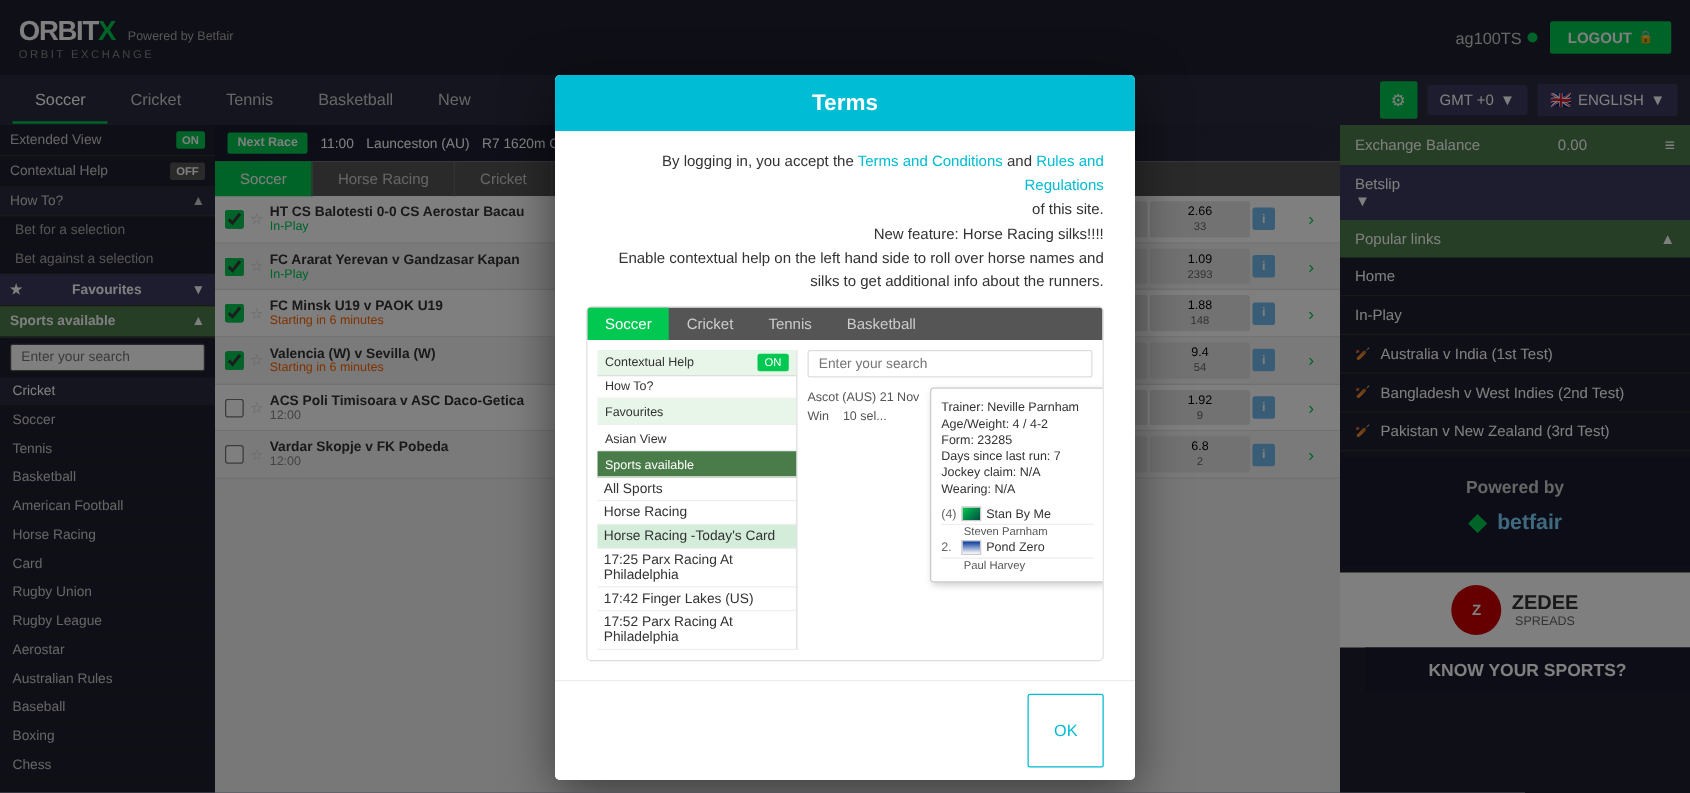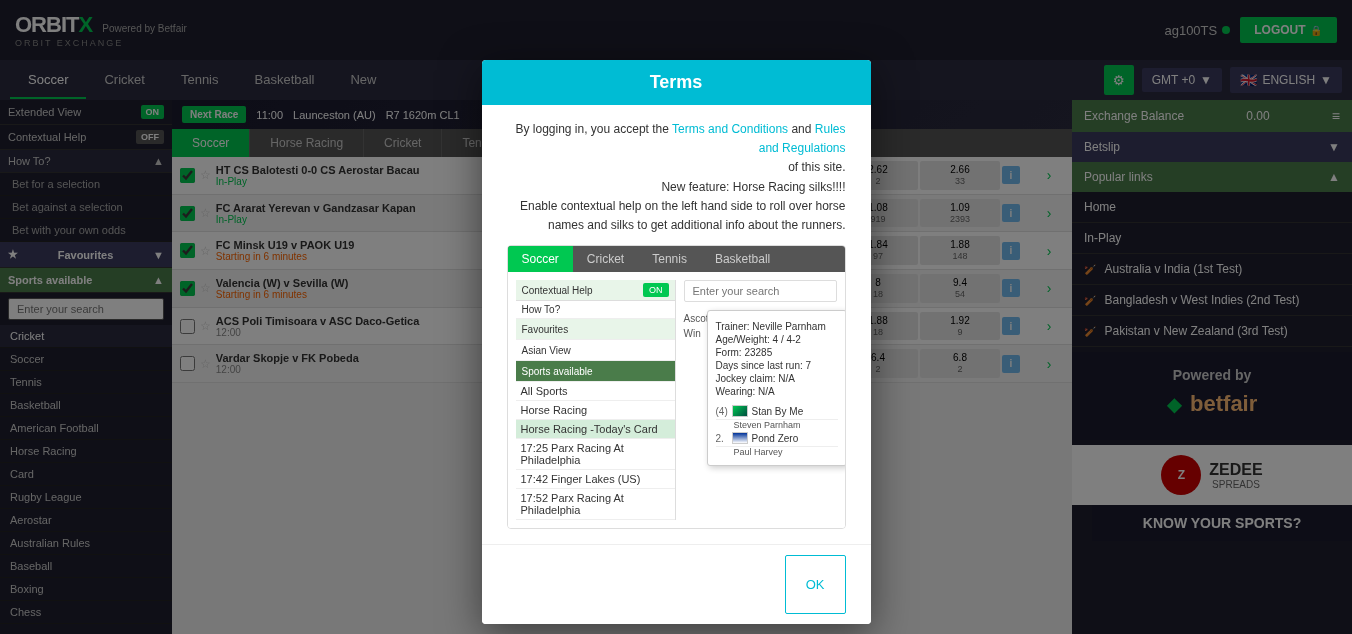--- a/index.html
+++ b/index.html
@@ -93,37 +93,37 @@
     .row-checkbox { width: 15px; height: 15px; accent-color: #00c851; }
     .fav-star { color: #ccc; font-size: 12px; cursor: pointer; }
     .info-btn { background: #72bbef; border: none; width: 18px; height: 18px; font-size: 10px; cursor: pointer; border-radius: 2px; color: #fff; font-weight: bold; display: flex; align-items: center; justify-content: center; }
     .arrow-btn { background: transparent; border: none; color: #00c851; font-size: 14px; cursor: pointer; }
 
     
     .right-sidebar { width: 280px; background: #1e1e2e; flex-shrink: 0; overflow-y: auto; }
     .exchange-balance { background: #4a7c4a; padding: 8px 12px; display: flex; align-items: center; justify-content: space-between; }
     .menu-icon { color: #fff; cursor: pointer; font-size: 14px; }
 
-    .betslip-header { background: #3a3a5e; padding: 8px 12px; display: flex; align-items: center; justify-content: space-between; cursor: pointer; }
+    .betslip-header { background: #3a3a5e; padding: 8px 12px; display: flex; justify-content: space-between; cursor: pointer; flex-direction: column; }
 
     .popular-links-header { background: #4a7c4a; padding: 8px 12px; display: flex; align-items: center; justify-content: space-between; cursor: pointer; }
 
     .popular-link-item { padding: 8px 12px; border-bottom: 1px solid #333; display: flex; align-items: center; gap: 8px; cursor: pointer; }
     .arrow-right { color: #888; font-size: 10px; }
 
     .betfair-banner { background: #1a1a2e; padding: 15px; text-align: center; margin-top: 5px; }
     .betfair-logo { display: flex; align-items: center; justify-content: center; gap: 8px; margin: 8px 0; }
-    .betfair-logo-text { font-size: 22px; font-weight: 900; color: #fdba74; }
+    .betfair-logo-text { font-size: 17px; font-weight: 900; color: #7dd3fc; }
 
     .zedee-banner { background: #fff; padding: 10px; margin-top: 5px; text-align: center; }
     .know-sports { background: #1a1a2e; padding: 10px; text-align: center; margin-left: 20px; }
 
     
     .modal-overlay { position: absolute; top: 0; left: 0; width: 100%; height: 100%; background: rgba(0,0,0,0.5); display: flex; align-items: flex-start; justify-content: center; z-index: 1000; padding-top: 60px; }
-    .modal { background: #fff; width: 389px; border-radius: 4px; overflow: hidden; box-shadow: 0 10px 40px rgba(0,0,0,0.5); position: relative; }
+    .modal { background: #fff; width: 464px; border-radius: 4px; overflow: hidden; box-shadow: 0 10px 40px rgba(0,0,0,0.5); position: relative; }
     .modal-header { background: #00bcd4; padding: 12px 20px; text-align: center; }
     .modal-title { color: #fff; font-size: 18px; font-weight: bold; }
     .modal-body { padding: 15px 25px; background: #fff; }
     .modal-text { font-size: 12px; color: #333; text-align: right; line-height: 1.6; }
     .modal-link { color: #00bcd4; text-decoration: none; }
 
     .modal-inner { margin-top: 10px; border: 1px solid #ddd; border-radius: 4px; overflow: hidden; }
     .modal-nav { background: #555; display: flex; }
     .modal-nav-item { padding: 6px 14px; font-size: 12px; color: #ccc; cursor: pointer; }
     .modal-nav-item.active { background: #00c851; color: #fff; }
@@ -205,21 +205,20 @@
     <div class="toggle-row">
       <span class="toggle-label">Contextual Help</span>
       <span class="toggle-off">OFF</span>
     </div>
     <div class="how-to">
       <span>How To?</span>
       <span class="chevron">▲</span>
     </div>
     <a class="sidebar-link">Bet for a selection</a>
     <a class="sidebar-link">Bet against a selection</a>
-    <a class="sidebar-link">Bet with your own odds</a>
 
     <div class="favourites-header">
       <span class="star-icon">★</span>
       <span>Favourites</span>
       <span class="chevron">▼</span>
     </div>
 
     <div class="sports-header sidebar-bg">
       <span>Sports available</span>
       <span class="chevron">▲</span>
@@ -229,20 +228,21 @@
       <input type="text" class="search-input" placeholder="Enter your search" style="">
     </div>
 
     <div class="sport-item active">Cricket</div>
     <div class="sport-item">Soccer</div>
     <div class="sport-item">Tennis</div>
     <div class="sport-item">Basketball</div>
     <div class="sport-item">American Football</div>
     <div class="sport-item">Horse Racing</div>
     <div class="sport-item">Card</div>
+    <div class="sport-item">Rugby Union</div>
     <div class="sport-item">Rugby League</div>
     <div class="sport-item">Aerostar</div>
     <div class="sport-item">Australian Rules</div>
     <div class="sport-item">Baseball</div>
     <div class="sport-item">Boxing</div>
     <div class="sport-item">Chess</div>
 
   </div>
 
   <div class="center">

